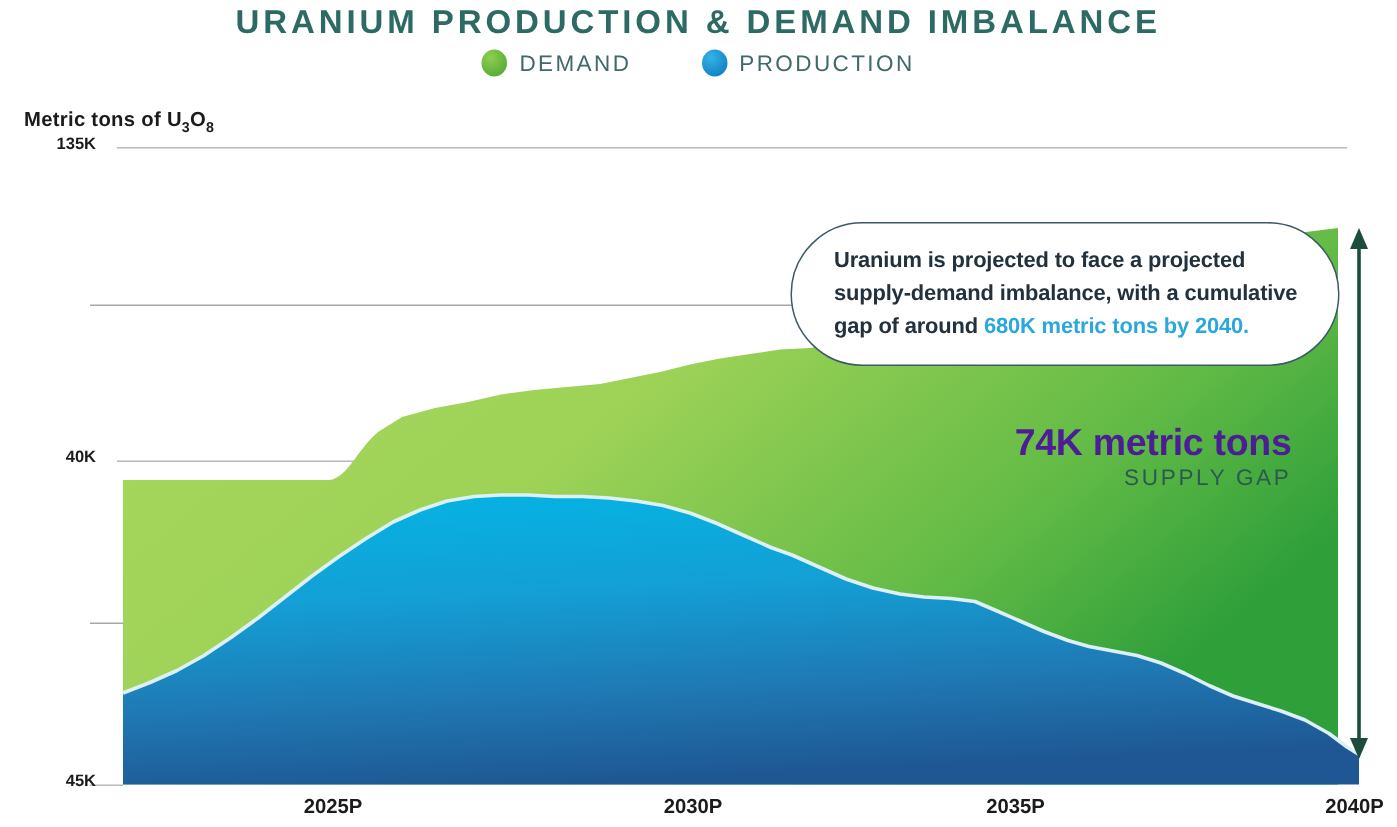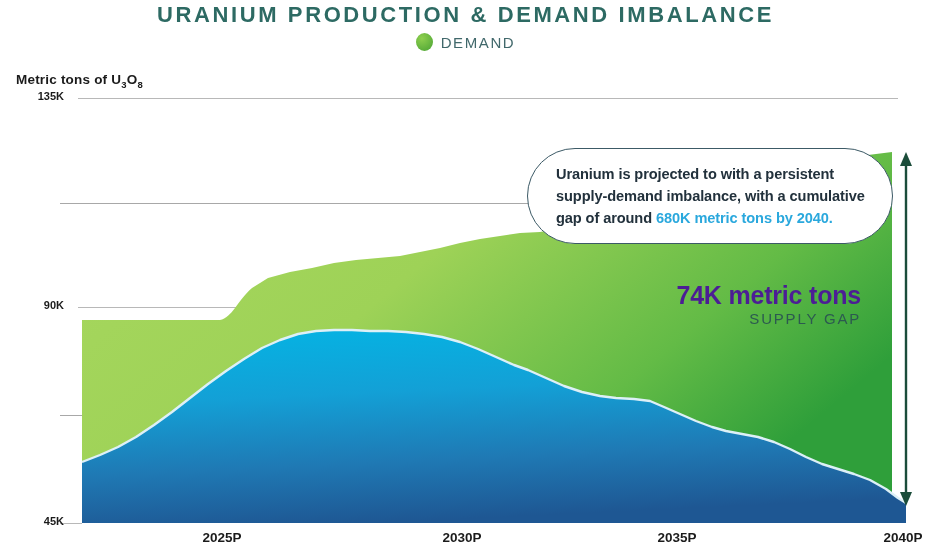--- a/index.html
+++ b/index.html
@@ -94,34 +94,38 @@
 
 <div id="chart-root">
 
   <div class="title">URANIUM PRODUCTION &amp; DEMAND IMBALANCE</div>
 
   <div class="legend">
     <div class="legend-item">
       <span class="legend-dot demand"></span>
       <span class="legend-label">DEMAND</span>
     </div>
+    <div class="legend-item">
+      <span class="legend-dot production"></span>
+      <span class="legend-label">PRODUCTION</span>
+    </div>
   </div>
 
   <div class="unit-label">
     <span>Metric tons of U</span><sub>3</sub><span>O</span><sub>8</sub>
   </div>
 
   <div class="gridline" style="left:78px;top:98px;width:820px;"></div>
   <div class="gridline short" style="left:60px;top:203px;width:537px;"></div>
   <div class="gridline" style="left:78px;top:307px;width:182px;"></div>
   <div class="gridline short" style="left:60px;top:415px;width:22px;"></div>
   <div class="gridline" style="left:60px;top:523px;width:22px;"></div>
 
   <div class="ytick" style="top:90px;">135K</div>
-  <div class="ytick" style="top:299px;">90K</div>
+  <div class="ytick" style="top:299px;">40K</div>
   <div class="ytick" style="top:515px;">45K</div>
 
   <div class="xtick" style="left:222px;">2025P</div>
   <div class="xtick" style="left:450px;margin-left:12px;">2030P</div>
   <div class="xtick" style="left:677px;">2035P</div>
   <div class="xtick" style="left:903px;">2040P</div>
 
   <svg class="plot" viewBox="0 0 931 551" preserveAspectRatio="none">
     <defs>
       <linearGradient id="gradDemand" x1="0" y1="0" x2="1" y2="0.55">
@@ -165,21 +169,21 @@
 
     <g>
       <line x1="906" y1="160" x2="906" y2="498" stroke="#1b4d3a" stroke-width="2.4"></line>
       <path d="M906,152 L900,166 L912,166 Z" fill="#1b4d3a"></path>
       <path d="M906,506 L900,492 L912,492 Z" fill="#1b4d3a"></path>
     </g>
   </svg>
 
   <div class="callout">
     <div class="callout-text">
-      <span>Uranium is projected to with a persistent</span><br>
+      <span>Uranium is projected to face a projected</span><br>
       <span>supply-demand imbalance, with a cumulative</span><br>
       <span>gap of around </span><span class="callout-hl">680K metric tons by 2040.</span>
     </div>
   </div>
 
   <div class="gap-annot">
     <div class="gap-value">74K metric tons</div>
     <div class="gap-caption">SUPPLY GAP</div>
   </div>
 

